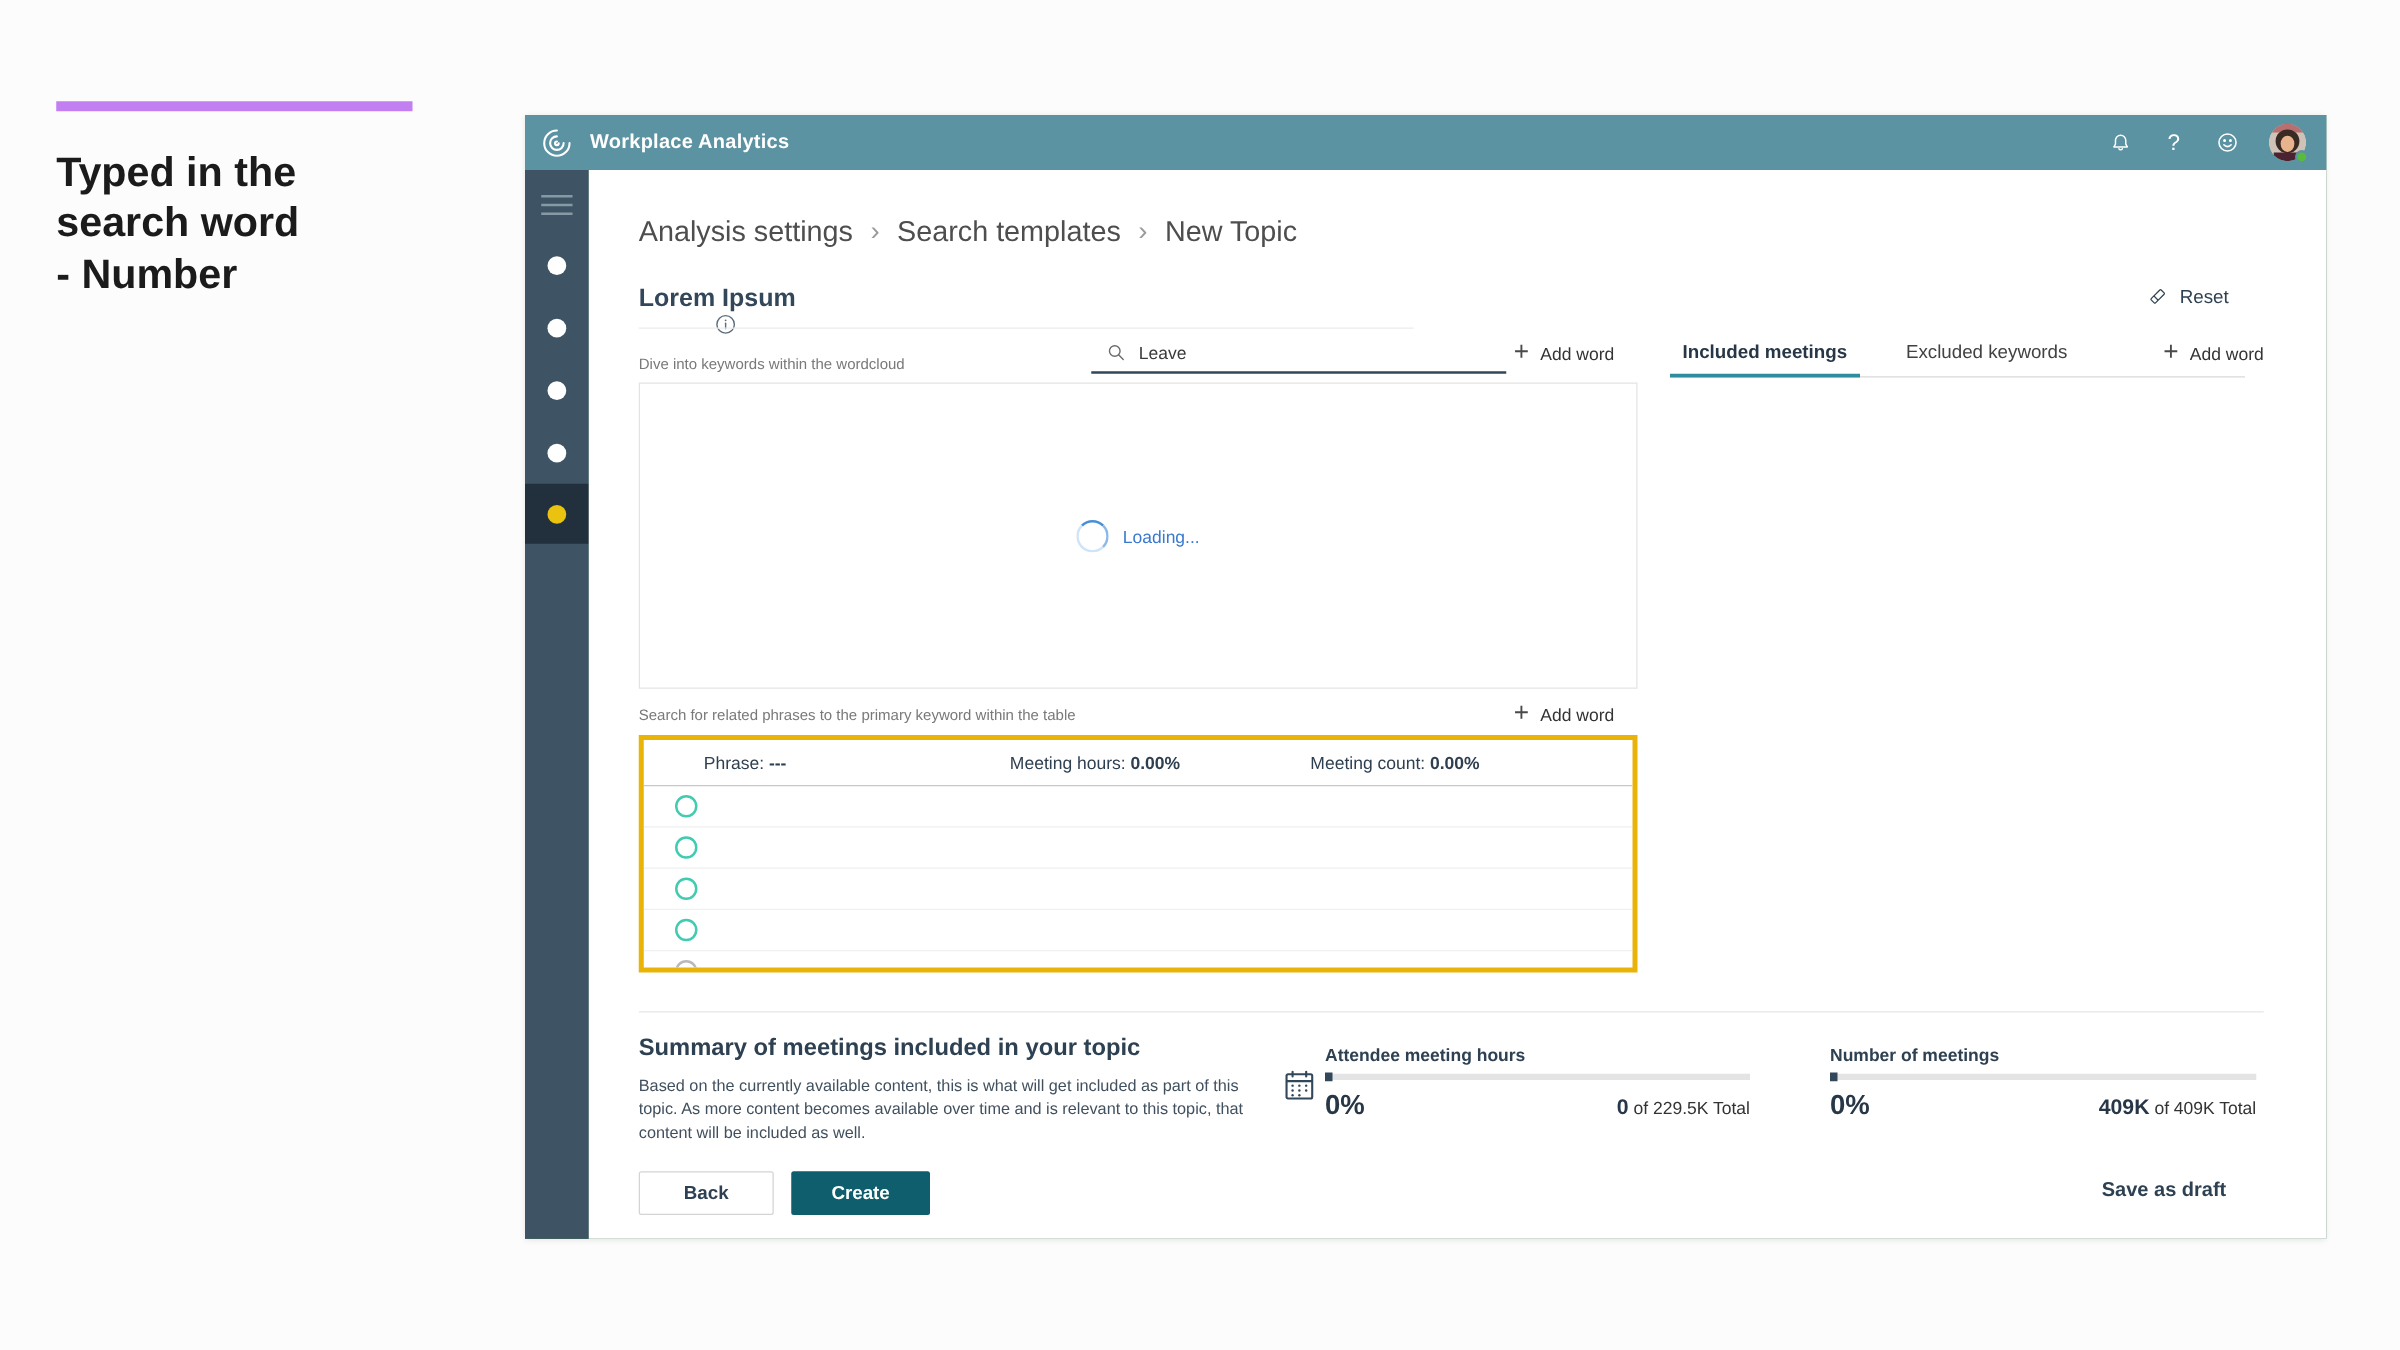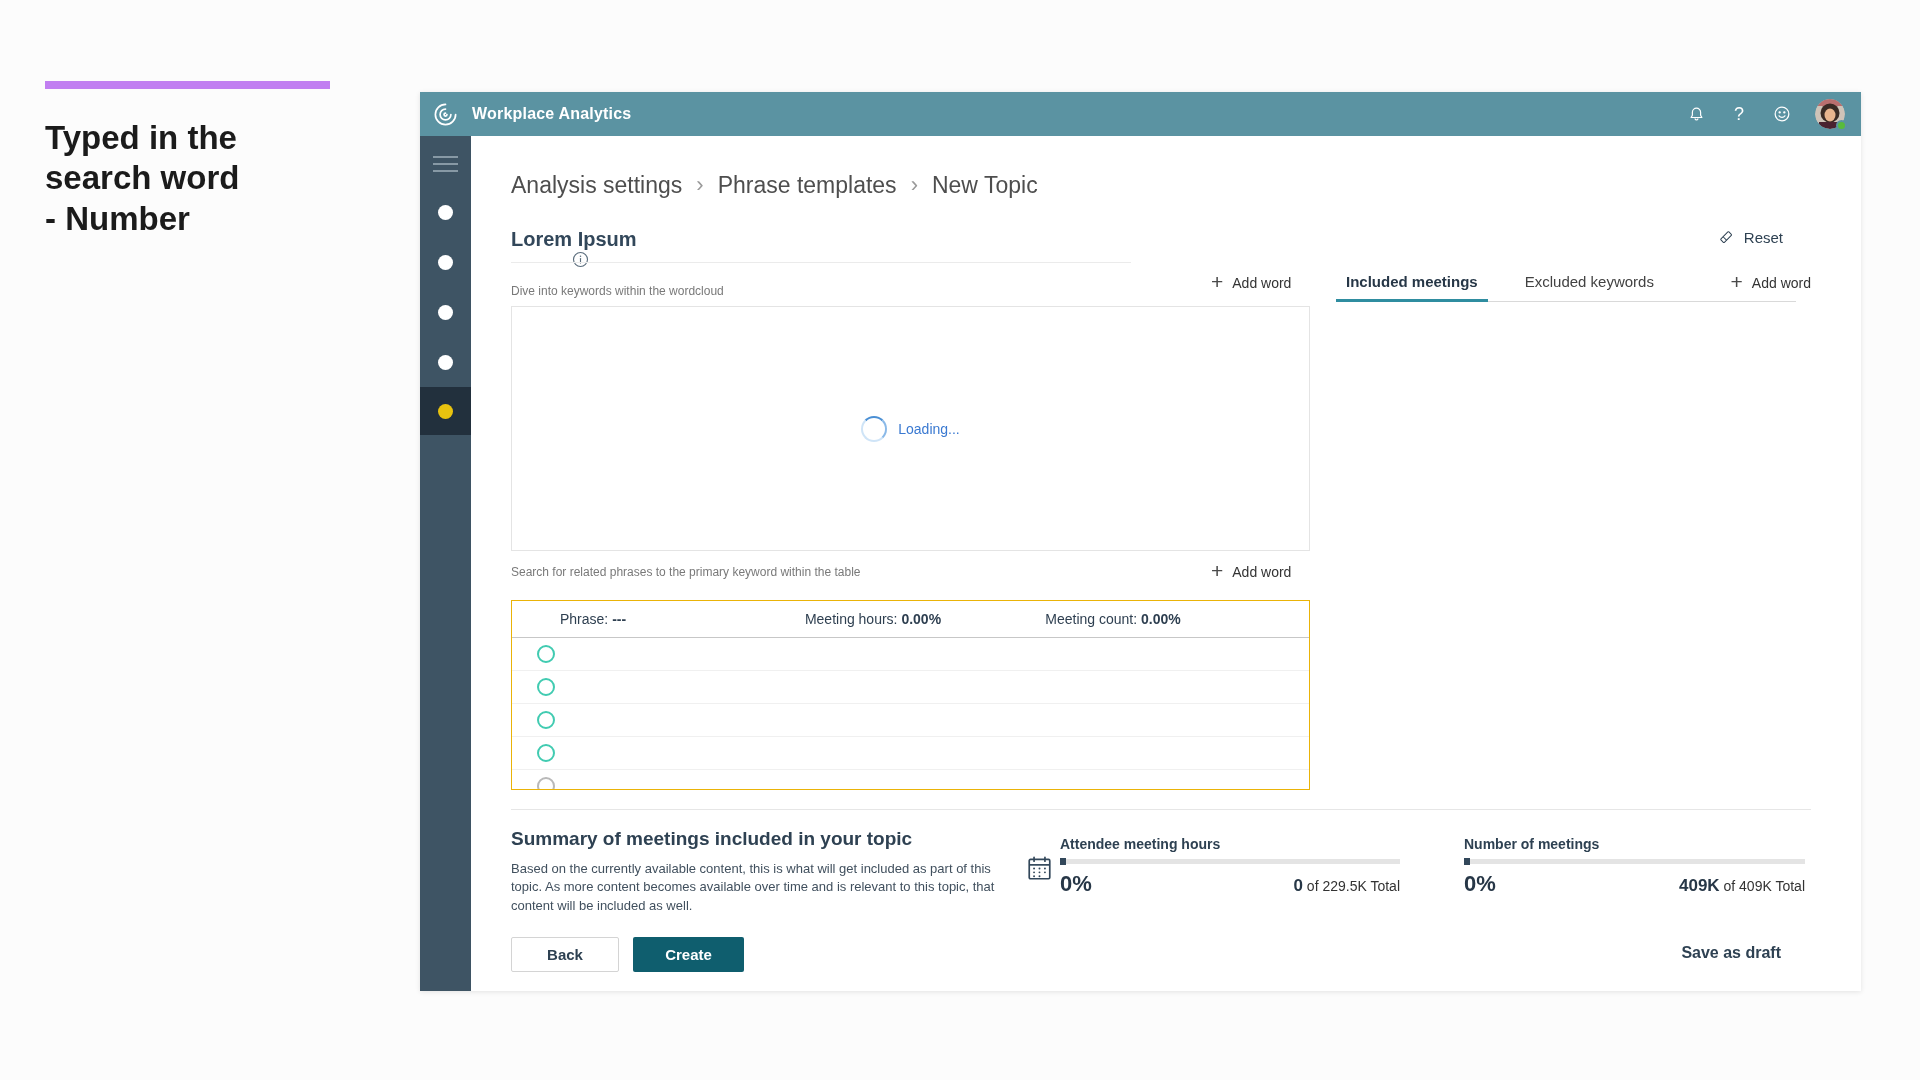--- a/index.html
+++ b/index.html
@@ -67,21 +67,21 @@
   .tab.active { font-weight:700; color:#273747; }
   .tab.active::after { content:""; position:absolute; left:0; right:0; bottom:-1px; height:3px; background:#2f8da0; }
 
   .wordcloud-panel { position:absolute; left:40px; top:170px; width:799px; height:245px; border:1px solid #e4e4e4; display:flex; flex-direction:row; align-items:center; justify-content:center; gap:11px; }
   .spinner { width:26px; height:26px; border-radius:50%; border:2.5px solid #cfe4f7; border-top-color:#4a8fd4; border-right-color:#8ab9e8; animation:spin 1.3s linear infinite; }
   @keyframes spin { to { transform:rotate(360deg); } }
   .loading-text { font-size:14px; color:#3a79d1; }
 
   .ph-hint { position:absolute; left:40px; top:429px; font-size:12px; color:#797979; }
 
-  .table-panel { position:absolute; left:40px; top:464px; width:799px; height:190px; border:1px solid #eab308; overflow:hidden; }
+  .table-panel { position:absolute; left:40px; top:452px; width:799px; height:190px; border:4px solid #eab308; overflow:hidden; }
   .thead { position:relative; height:37px; border-bottom:1px solid #c7c7c7; font-size:14px; color:#2e3f50; }
   .th { position:absolute; top:10px; white-space:nowrap; }
   .th b { font-weight:700; }
   .th-phrase { left:48px; }
   .th-hours { left:251px; width:220px; text-align:center; }
   .th-count { left:491px; width:220px; text-align:center; }
   .trow { position:relative; height:33px; border-bottom:1px solid #f0f0f0; }
   .row-circle { position:absolute; left:25px; top:7px; width:18px; height:18px; border-radius:50%; border:2px solid #41cbb1; }
   .trow:last-child .row-circle { border-color:#b9b9b9; }
 
@@ -185,21 +185,21 @@
           <span class="nav-dot"></span>
         </div>
     </div>
   </div>
 
   <div class="main">
 
     <div class="breadcrumb">
       <span class="crumb">Analysis settings</span>
       <span class="crumb-sep">›</span>
-      <span class="crumb">Phrase templates</span>
+      <span class="crumb">Search templates</span>
       <span class="crumb-sep">›</span>
       <span class="crumb current">New Topic</span>
     </div>
 
     <div class="topic-row">
       <span class="topic-name">Lorem Ipsum</span>
       <span class="info-icon">
         <svg viewBox="0 0 18 18" width="17" height="17" fill="none" stroke="#5a6c7c" stroke-width="1.2">
           <circle cx="9" cy="9" r="7.4"></circle>
           <line x1="9" y1="8" x2="9" y2="12.6" stroke-linecap="round"></line>
@@ -214,20 +214,27 @@
         <g transform="rotate(-45 12 12)">
           <rect x="4.5" y="9" width="15" height="6.5" rx="1"></rect>
           <line x1="9.5" y1="9" x2="9.5" y2="15.5"></line>
         </g>
       </svg>
       <span>Reset</span>
     </div>
 
     <div class="wc-hint">Dive into keywords within the wordcloud</div>
 
+    <div class="search-field">
+      <svg viewBox="0 0 20 20" width="16" height="16" fill="none" stroke="#6b6b6b" stroke-width="1.4" stroke-linecap="round">
+        <circle cx="8.5" cy="8.5" r="5.3"></circle>
+        <line x1="12.6" y1="12.6" x2="17" y2="17"></line>
+      </svg>
+      <input type="text" value="Leave" style="">
+    </div>
 
     <div class="add-word aw-top">
       <span class="plus">+</span>
       <span class="aw-label">Add word</span>
     </div>
 
     <div class="tabs">
       <span class="tab active">Included meetings</span>
       <span class="tab">Excluded keywords</span>
     </div>

